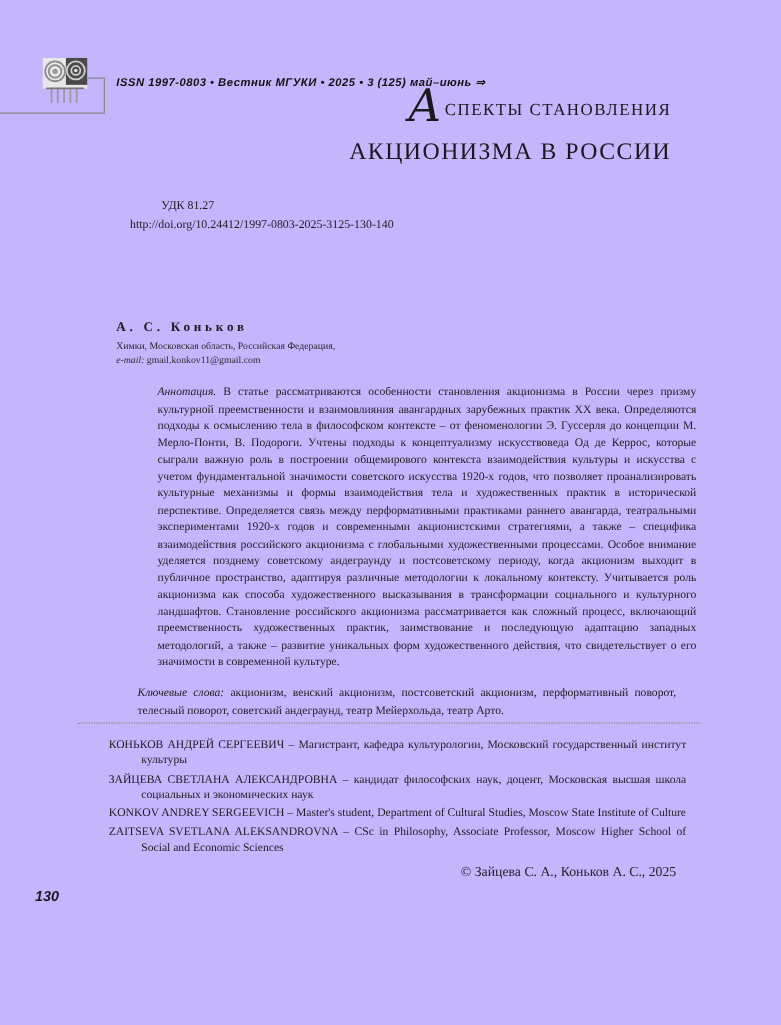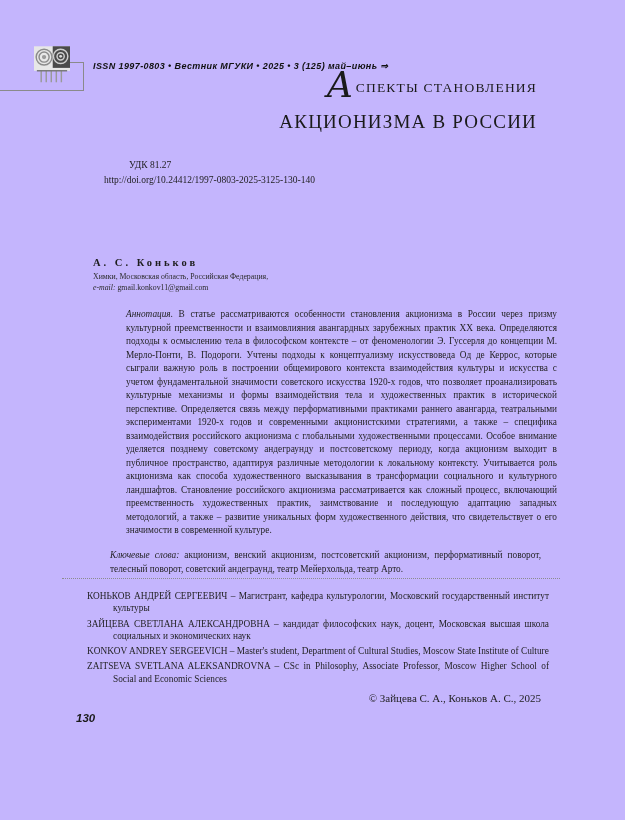--- a/index.html
+++ b/index.html
@@ -74,21 +74,21 @@
   .bio-entry { padding-left: 26px; text-indent: -26px; margin: 0 0 3px 0; text-align: justify; }
 
   .copyright {
     position: absolute; left: 110px; top: 692px; width: 431px;
     font-size: 11px; text-align: right; color: #1f1f1f;
   }
 
   .page-number {
     position: absolute; left: 28px; top: 712px;
     font-family: "Liberation Sans", sans-serif;
-    font-size: 11.5px; font-weight: bold; font-style: italic; color: #1a1a1a; margin-left: 48px;
+    font-size: 11.5px; font-weight: bold; font-style: italic; color: #1a1a1a;
   }
 </style>
 </head>
 <body>
 
 <div class="page">
 
   <div class="logo-wrap">
     <svg width="36" height="38" viewBox="0 0 50 52">
       <rect x="0" y="0" width="50" height="34" fill="#e7e7e7"></rect>

